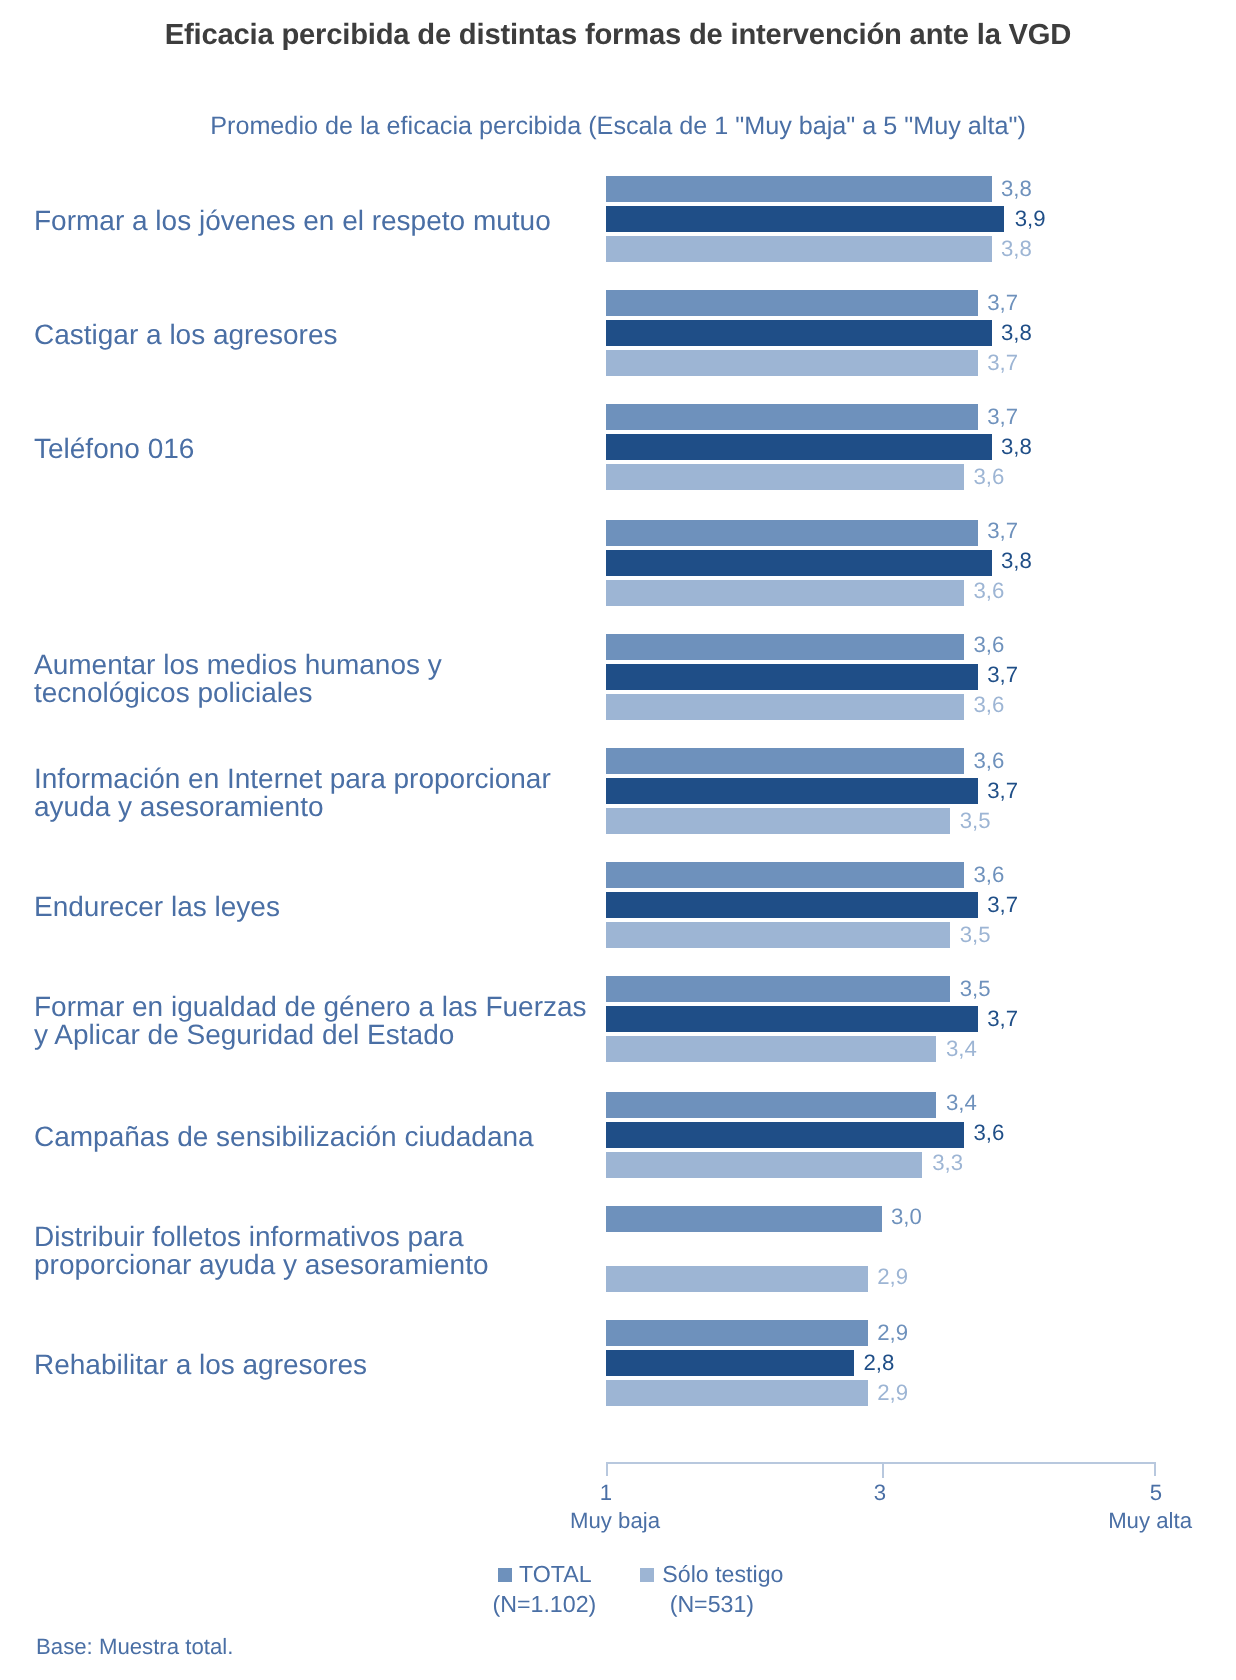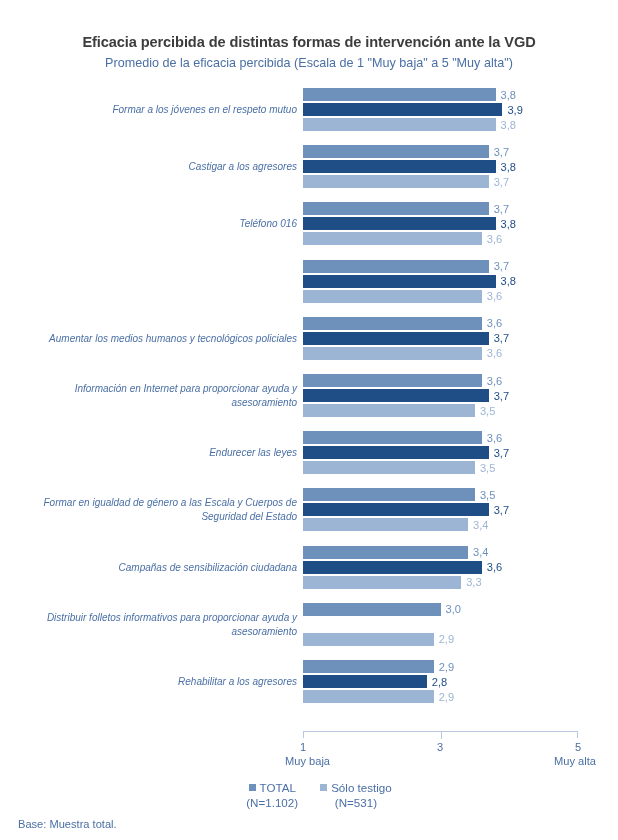--- a/index.html
+++ b/index.html
@@ -18,21 +18,20 @@
   
   .title {
     position: absolute;
     left: 0; top: 10px;
     width: 618px;
     text-align: center;
     font-size: 14.6px;
     font-weight: bold;
     color: #3d3d3d;
     letter-spacing: -0.1px;
-    margin-top: 24px;
   }
 
   .subtitle {
     position: absolute;
     left: 0; top: 56px;
     width: 618px;
     text-align: center;
     font-size: 12.6px;
     font-weight: normal;
     color: #4a6fa5;
@@ -52,25 +51,24 @@
     width: 618px;
     height: 48px;
   }
 
   .cat-label {
     position: absolute;
     right: 321px;
     top: 50%;
     transform: translateY(-50%);
     width: 280px;
-    text-align: right;
-    font-size: 10px;
+    text-align: left;
+    font-size: 14px;
     line-height: 14px;
     color: #4a6fa5;
-    font-style: italic;
   }
 
   .bars {
     position: absolute;
     left: 303px;
     top: 0;
     width: 256px;
     height: 48px;
   }
 
@@ -301,21 +299,21 @@
             <div class="bar s1" style="width: 185.625px;"></div>
             <div class="vlabel s1" style="left: 185.625px;">3,7</div>
           </div>
           <div class="barrow r2">
             <div class="bar s2" style="width: 171.875px;"></div>
             <div class="vlabel s2" style="left: 171.875px;">3,5</div>
           </div>
         </div>
       </div>
       <div class="group" style="top: 400.4px;">
-        <div class="cat-label">Formar en igualdad de género a las Escala y Cuerpos de Seguridad del Estado</div>
+        <div class="cat-label">Formar en igualdad de género a las Fuerzas y Aplicar de Seguridad del Estado</div>
         <div class="bars">
           <div class="barrow r0">
             <div class="bar s0" style="width: 171.875px;"></div>
             <div class="vlabel s0" style="left: 171.875px;">3,5</div>
           </div>
           <div class="barrow r1">
             <div class="bar s1" style="width: 185.625px;"></div>
             <div class="vlabel s1" style="left: 185.625px;">3,7</div>
           </div>
           <div class="barrow r2">

